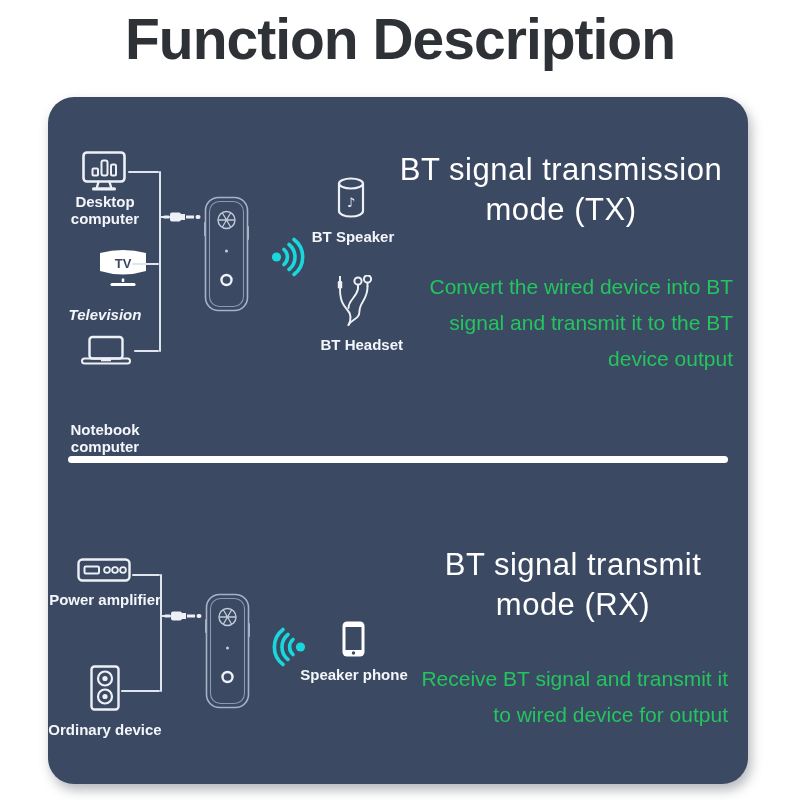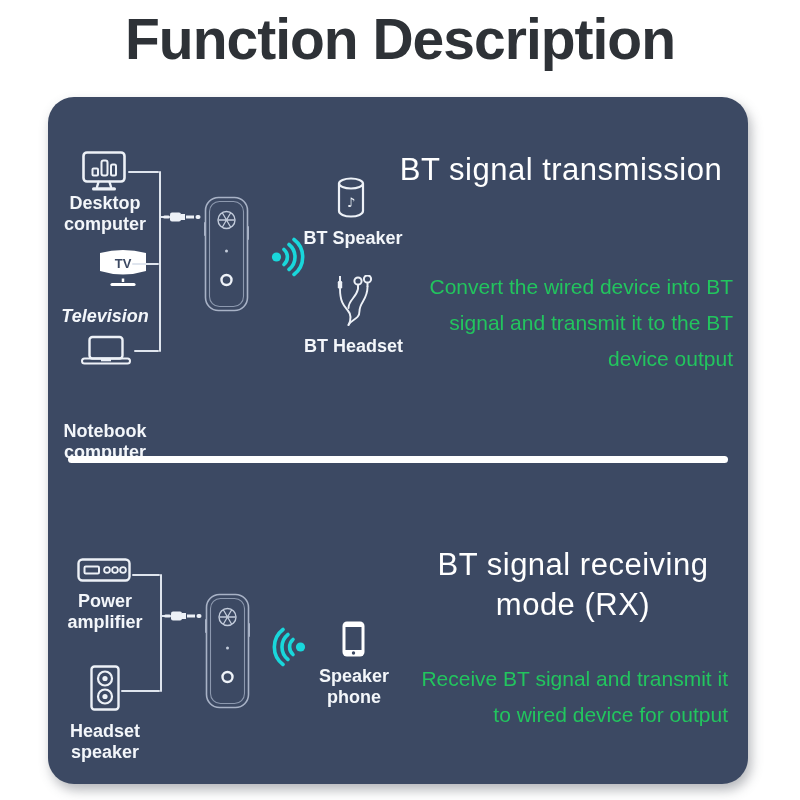--- a/index.html
+++ b/index.html
@@ -9,21 +9,21 @@
   .page-title{position:absolute;top:6px;left:0;width:800px;text-align:center;
               font-size:57px;font-weight:700;letter-spacing:-1px;color:#2e3237;}
   .panel{position:absolute;left:48px;top:97px;width:700px;height:687px;
          background:#3c4963;border-radius:26px;box-shadow:3px 6px 12px rgba(90,95,105,.45);}
   .divider{position:absolute;left:20px;top:359px;width:660px;height:7px;
            background:#ffffff;border-radius:4px;}
   .heading{position:absolute;text-align:center;color:#ffffff;font-size:31px;
            font-weight:400;letter-spacing:.5px;line-height:40px;}
   .desc{position:absolute;text-align:right;color:#22c55e;font-size:21px;
         font-weight:400;line-height:36px;}
-  .lbl{position:absolute;text-align:center;color:#f3f6fa;font-size:18px;font-weight:700;}
+  .lbl{position:absolute;text-align:center;color:#f3f6fa;font-size:15px;font-weight:700;}
   .hline{position:absolute;height:2px;background:#dfe5ee;border-radius:1px;}
   .vline{position:absolute;width:2px;background:#dfe5ee;border-radius:1px;}
   svg{display:block;}
   .st{stroke:#edf1f7;fill:none;}
   .fw{fill:#edf1f7;}
   .mirror{transform:scaleX(-1);}
 </style>
 </head>
 <body>
 
@@ -126,20 +126,21 @@
           <path d="M7 13.5 C7 27 11 31 14.5 35 C18 39 18 45 15.5 50"></path>
           <path d="M25 14 C23 23 15.5 25 15.5 33"></path>
           <path d="M34.5 12 C34.5 25 26.5 27 26.5 36 C26.5 45 18 44 15.5 50"></path>
         </g>
       </svg>
     </div>
     <div class="lbl" style="left:255px;top:239px;width:100px;text-align:right;">BT Headset</div>
 
     <div class="heading" style="left:318px;top:53px;width:390px;">
       <div>BT signal transmission</div>
+      <div>mode (TX)</div>
     </div>
     <div class="desc" style="left:365px;top:172px;width:320px;">Convert the wired device into BT signal and transmit it to the BT device output</div>
 
     <div class="divider"></div>
 
     <div class="abs" style="left:29px;top:461px;">
       <svg width="54" height="24" viewBox="0 0 54 24">
         <rect x="1.5" y="1.5" width="51" height="21" rx="4" class="st" stroke-width="2.4"></rect>
         <rect x="7.5" y="8.5" width="14.5" height="7" rx="1.2" class="st" stroke-width="2"></rect>
         <circle cx="30" cy="12" r="2.9" class="st" stroke-width="1.8"></circle>
@@ -151,21 +152,21 @@
 
     <div class="abs" style="left:42px;top:568px;">
       <svg width="30" height="46" viewBox="0 0 30 46">
         <rect x="1.5" y="1.5" width="27" height="43" rx="3" class="st" stroke-width="2.4"></rect>
         <circle cx="15" cy="13.5" r="7" class="st" stroke-width="2.2"></circle>
         <circle cx="15" cy="13.5" r="2.6" class="fw"></circle>
         <circle cx="15" cy="31.5" r="7" class="st" stroke-width="2.2"></circle>
         <circle cx="15" cy="31.5" r="2.6" class="fw"></circle>
       </svg>
     </div>
-    <div class="lbl" style="left:-8px;top:624px;width:130px;">Headset speaker</div>
+    <div class="lbl" style="left:-8px;top:624px;width:130px;">Ordinary device</div>
 
     <div class="hline" style="left:84px;top:477px;width:28px;"></div>
     <div class="hline" style="left:73px;top:593px;width:39px;"></div>
     <div class="vline" style="left:112px;top:477px;height:118px;"></div>
     <div class="hline" style="left:112px;top:518px;width:7px;"></div>
 
     <div class="abs" style="left:116px;top:512px;">
       <svg width="40" height="14" viewBox="0 0 40 14">
         <rect x="0" y="5.5" width="7" height="3" rx="1.5" class="fw"></rect>
         <rect x="7" y="2.5" width="11" height="9" rx="2" class="fw"></rect>
@@ -202,19 +203,19 @@
     <div class="abs" style="left:294px;top:524px;">
       <svg width="23" height="36" viewBox="0 0 23 36">
         <rect x="0.5" y="0.5" width="22" height="35" rx="4.5" fill="#ffffff"></rect>
         <rect x="3.5" y="6" width="16" height="23" fill="#3c4963"></rect>
         <circle cx="11.5" cy="32" r="1.7" fill="#3c4963"></circle>
       </svg>
     </div>
     <div class="lbl" style="left:246px;top:569px;width:120px;">Speaker phone</div>
 
     <div class="heading" style="left:330px;top:448px;width:390px;">
-      <div>BT signal receiving</div>
+      <div>BT signal transmit</div>
       <div>mode (RX)</div>
     </div>
     <div class="desc" style="left:370px;top:564px;width:310px;">Receive BT signal and transmit it to wired device for output</div>
 
   </div>
 </div>
 
 </body></html>

